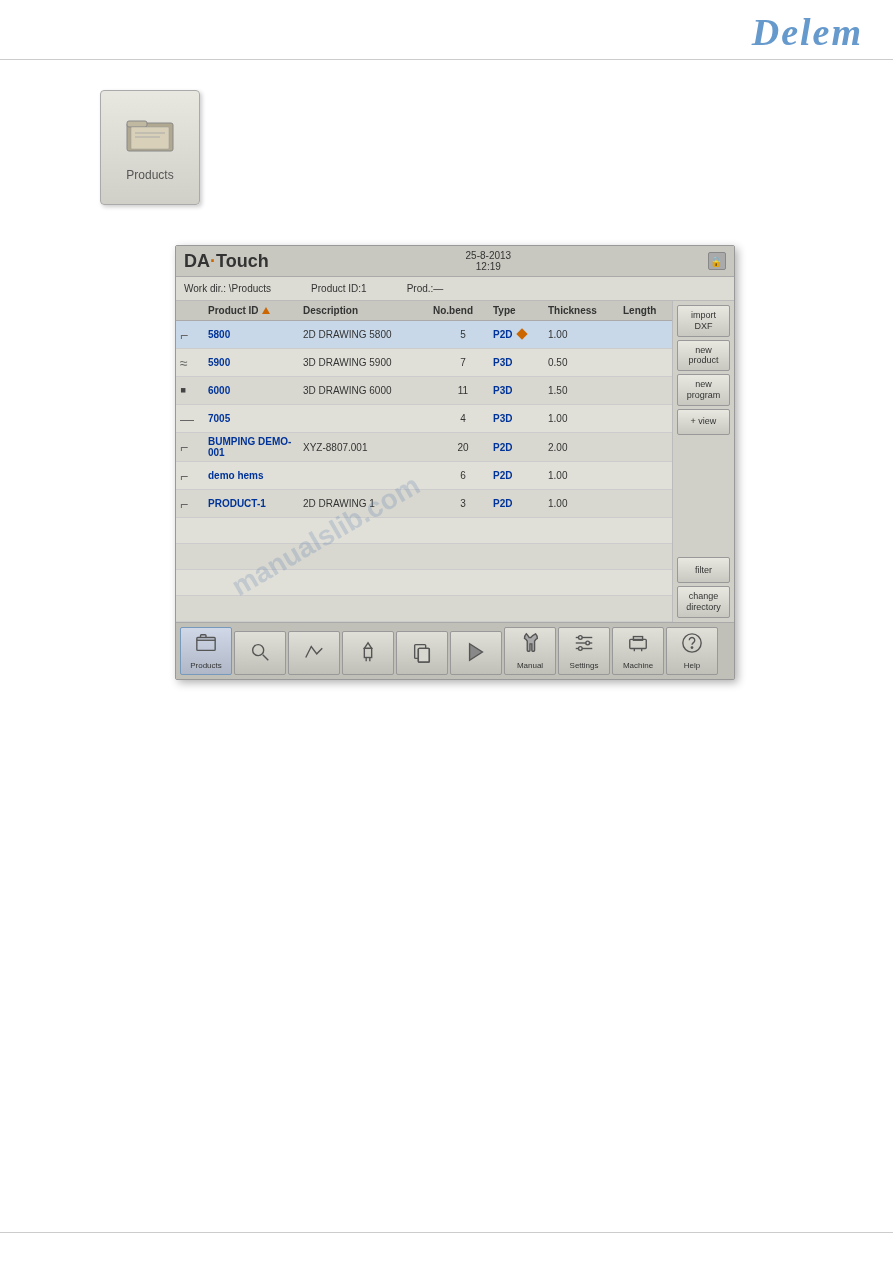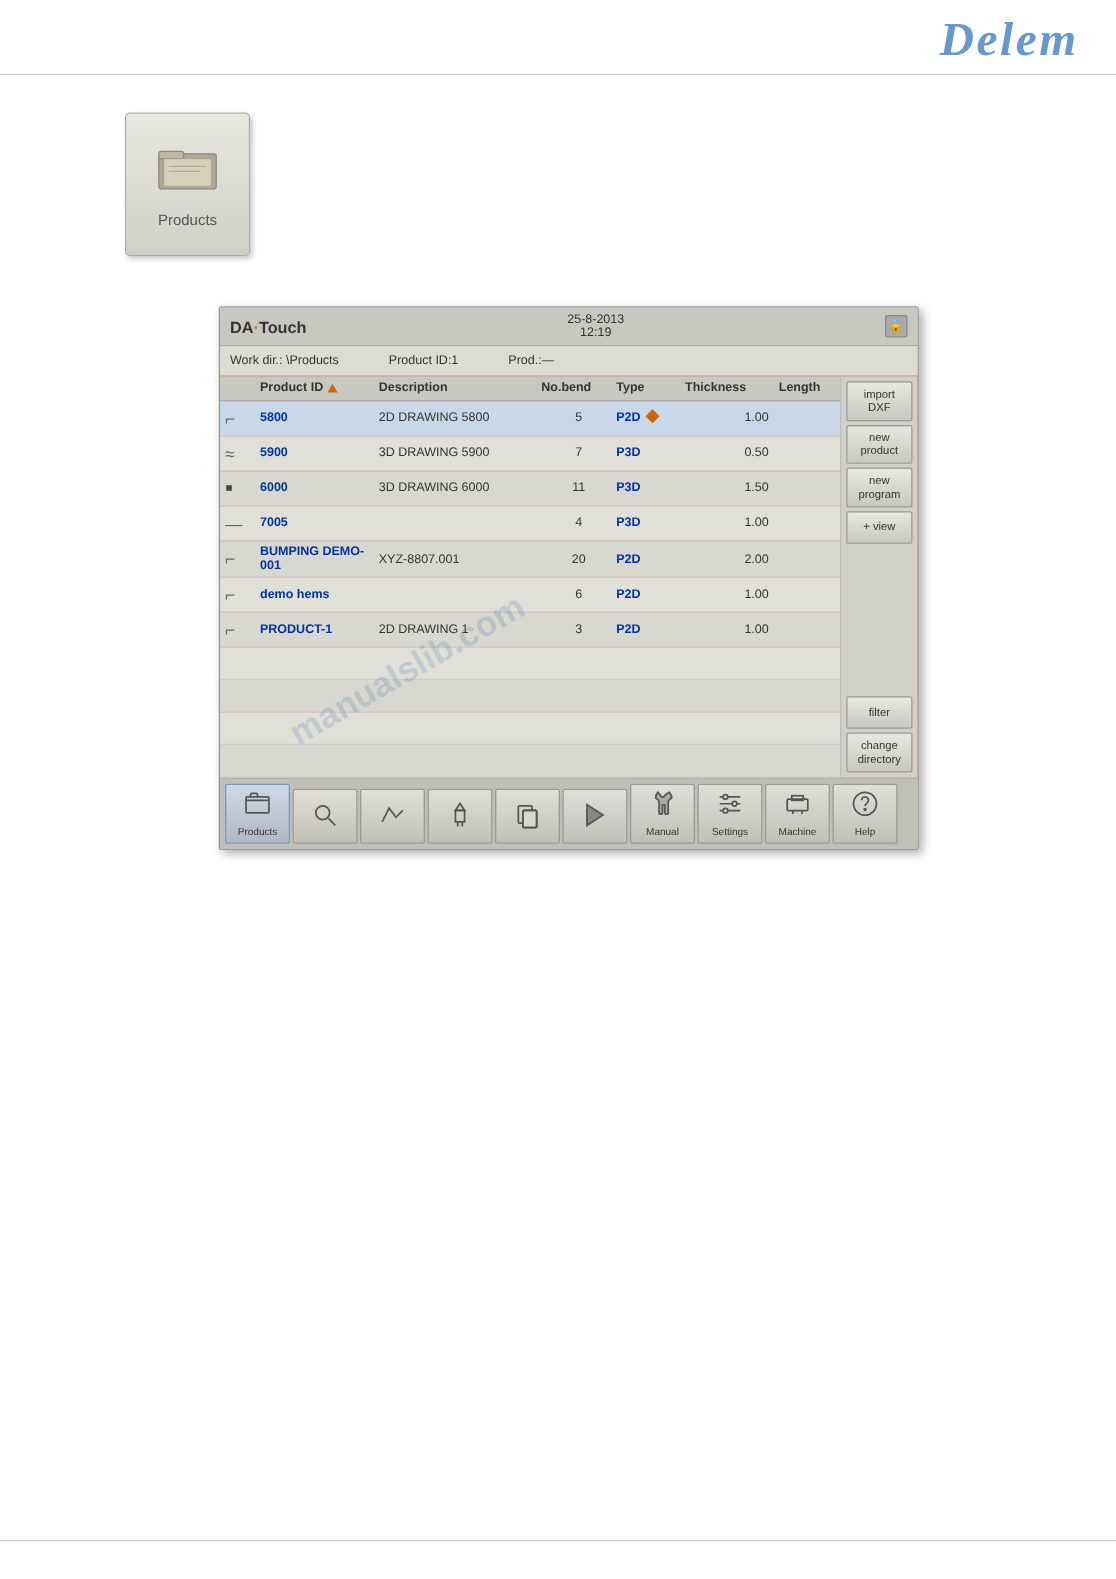--- a/index.html
+++ b/index.html
@@ -68,21 +68,21 @@
     
     .da-header {
       background: #c8c8c0;
       border-bottom: 1px solid #aaa;
       display: flex;
       align-items: center;
       justify-content: space-between;
       padding: 4px 8px;
     }
     .da-title {
-      font-size: 13px;
+      font-size: 18px;
       font-weight: bold;
       color: #333;
     }
     .da-title span.dot {
       color: #cc6600;
     }
     .da-datetime {
       font-size: 10px;
       color: #333;
       text-align: center;
@@ -178,21 +178,20 @@
       color: #333;
     }
     .row-nobend {
       text-align: center;
     }
     .row-type {
       color: #003399;
       font-weight: bold;
     }
     .row-thickness {
-      text-align: right;
       padding-right: 8px;
     }
     .diamond-icon {
       width: 8px;
       height: 8px;
       background: #cc6600;
       transform: rotate(45deg);
       display: inline-block;
       margin-left: 3px;
     }

